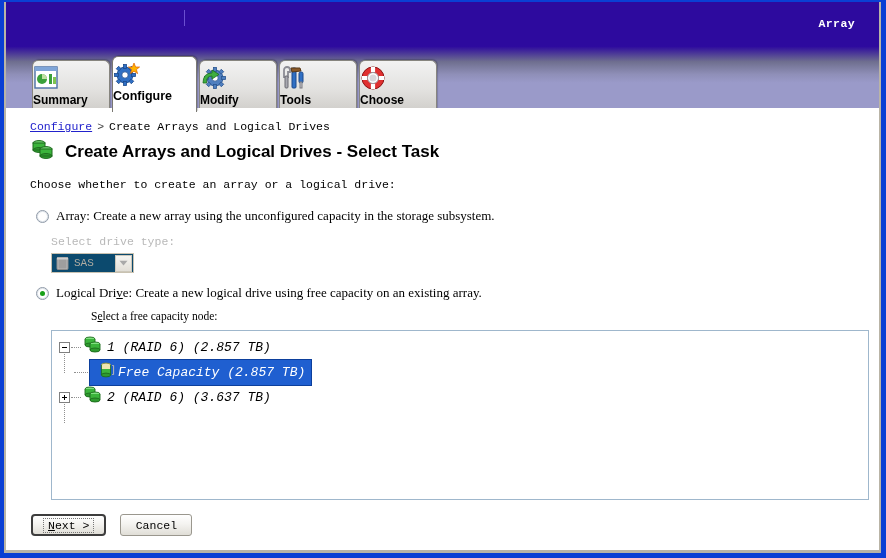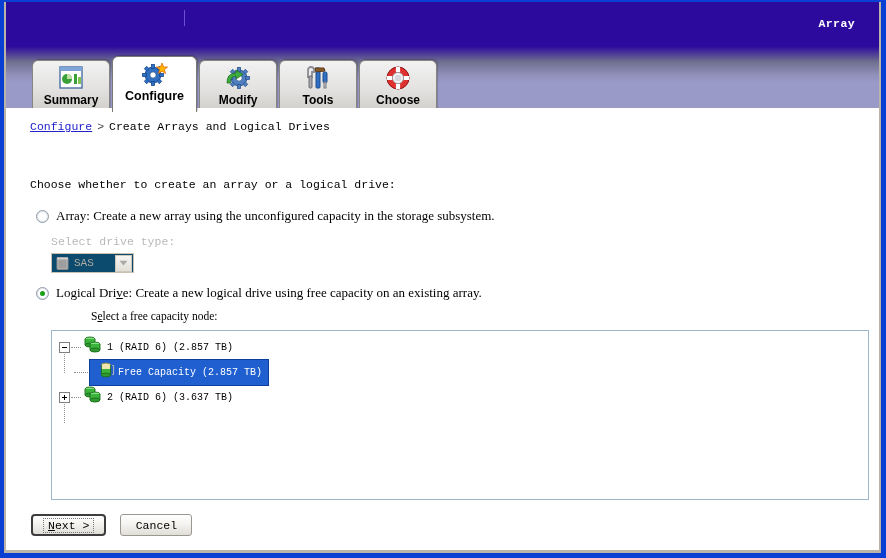--- a/index.html
+++ b/index.html
@@ -82,21 +82,21 @@
     display: flex; align-items: flex-end; gap: 2px;
   }
   .tab {
     position: relative;
     width: 78px; height: 52px;
     background: linear-gradient(to bottom, #f2f2f2 0%, #e3e2e0 55%, #cfcdc9 100%);
     border: 1px solid #87857f;
     border-bottom: none;
     border-radius: 6px 6px 0 0;
     display: flex; flex-direction: column;
-    align-items: center; justify-content: flex-start;
+    align-items: flex-start; justify-content: flex-start;
     padding-top: 4px;
     cursor: pointer;
     box-shadow: 1px -1px 1px rgba(0,0,0,0.18);
   }
   .tab.active {
     background: #ffffff;
     width: 85px; height: 56px;
     z-index: 5;
     border-color: #7a7872;
   }
@@ -248,23 +248,24 @@
     width:1px; height:5px; background:#000;
   }
   .dots {
     width: 10px; height: 1px; flex: none;
     border-top: 1px dotted #909090;
     margin: 0 1px;
   }
   .node-icon { flex: none; display:block; margin-right: 1px; }
   .node-text {
     font-family: "Liberation Mono", "DejaVu Sans Mono", monospace;
-    font-size: 10px; color: #000000;
+    font-size: 13px; color: #000000;
     white-space: nowrap;
     padding: 1px 2px;
+    font-style: italic;
   }
   .child-row { padding-left: 22px; }
   .child-row .vline {
     position: absolute; left: 12px; top: -6px; bottom: 12px;
     width: 1px; border-left: 1px dotted #909090;
   }
   .child-row .hdots {
     width: 14px; height: 1px; flex:none;
     border-top: 1px dotted #909090;
     margin-right: 1px;
@@ -420,20 +421,37 @@
 
       </div>
     </div>
 
     <div class="content">
 
       <div class="breadcrumb">
         <span class="bc-link">Configure</span><span class="bc-sep">&gt;</span><span>Create Arrays and Logical Drives</span>
       </div>
 
+      <div class="page-title-row">
+        <span>
+          <svg width="26" height="24" viewBox="0 0 26 24">
+            <g stroke="#1d6b1d" stroke-width="1">
+              <ellipse cx="9" cy="5" rx="6" ry="2.4" fill="#6fd06f"></ellipse>
+              <rect x="3" y="5" width="12" height="7" fill="#3cb43c" stroke="none"></rect>
+              <ellipse cx="9" cy="12" rx="6" ry="2.4" fill="#2f9a2f"></ellipse>
+              <rect x="3" y="5" width="12" height="7" fill="none"></rect>
+              <ellipse cx="16" cy="11" rx="6" ry="2.4" fill="#6fd06f"></ellipse>
+              <rect x="10" y="11" width="12" height="7" fill="#3cb43c" stroke="none"></rect>
+              <ellipse cx="16" cy="18" rx="6" ry="2.4" fill="#2f9a2f"></ellipse>
+              <rect x="10" y="11" width="12" height="7" fill="none"></rect>
+            </g>
+          </svg>
+        </span>
+        <span class="page-title">Create Arrays and Logical Drives - Select Task</span>
+      </div>
 
       <div class="instruction">Choose whether to create an array or a logical drive:</div>
 
       <div class="radio-row r1">
         <span class="radio"></span>
         <span class="radio-text">Array: Create a new array using the unconfigured capacity in the storage subsystem.</span>
       </div>
 
       <div class="drive-type-label">Select drive type:</div>
 

